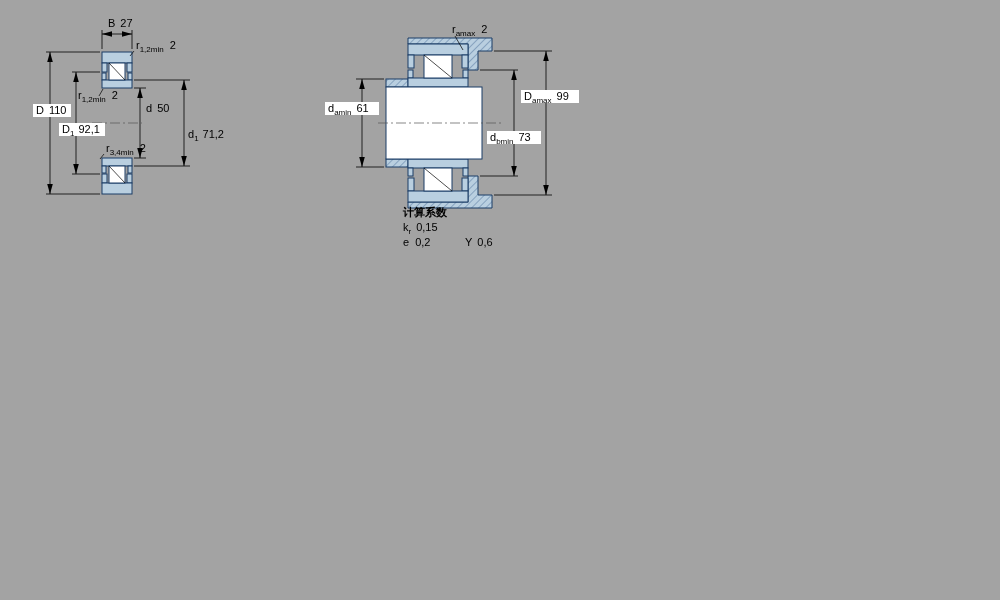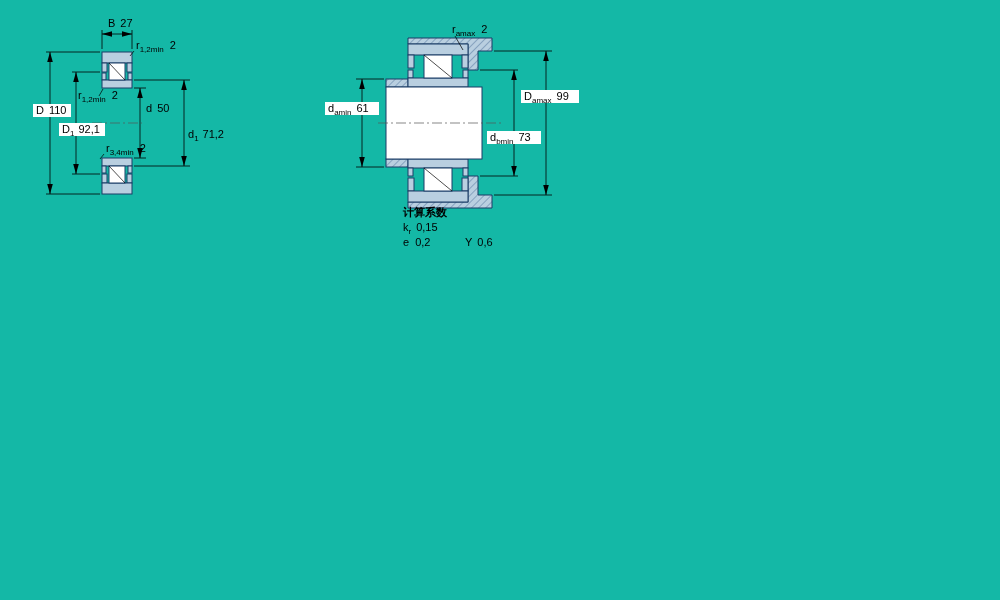--- a/index.html
+++ b/index.html
@@ -1,16 +1,16 @@
 <!DOCTYPE html>
 <html><head>
 <meta charset="utf-8">
 <style>
   html,body{margin:0;padding:0;background:#fff;}
-  .stage{position:relative;width:1000px;height:600px;background:#14b8a6;overflow:hidden;
+  .stage{position:relative;width:1000px;height:600px;background:#a3a3a3;overflow:hidden;
          font-family:"Liberation Sans",sans-serif;}
   svg{display:block;}
   .outline{stroke:#1b3c66;stroke-width:1;}
   .whitefill{fill:#ffffff;}
   .dim{stroke:#000000;stroke-width:0.8;fill:none;}
   .leader{stroke:#000000;stroke-width:0.7;fill:none;}
   .cl{stroke:#555555;stroke-width:0.7;fill:none;stroke-dasharray:10 3 2 3;}
   .bg{fill:#ffffff;stroke:none;}
   .t{font-family:"Liberation Sans",sans-serif;font-size:11px;fill:#000;}
   .s{font-size:8px;}

